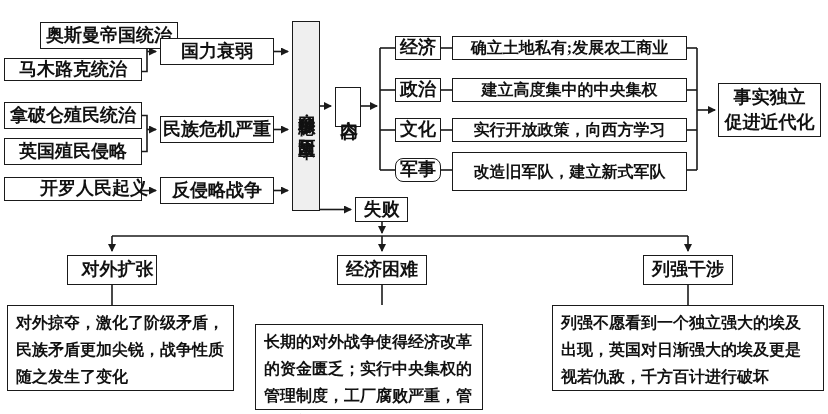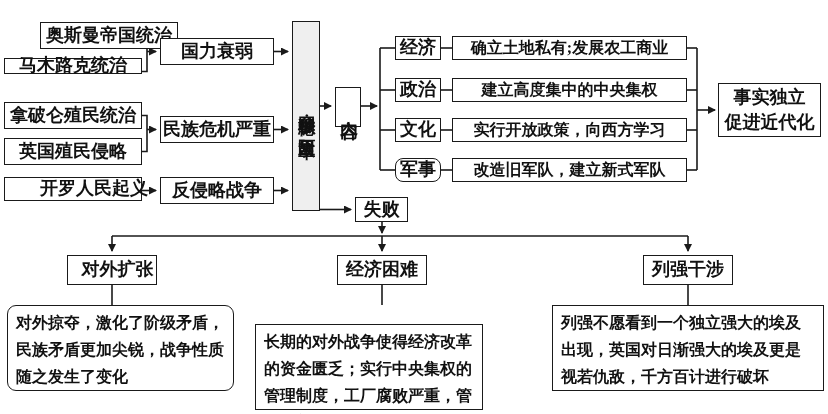--- a/index.html
+++ b/index.html
@@ -106,51 +106,51 @@
       <line x1="382" y1="236" x2="382" y2="251" marker-end="url(#arr)"></line>
       <line x1="688" y1="236" x2="688" y2="251" marker-end="url(#arr)"></line>
 
       <path d="M112,285 V305"></path>
         <path d="M382,285 V305"></path>
         <path d="M688,285 V305"></path>
     </g>
   </svg>
 
   <div class="box" style="left:4px; top:22px; width:138px; height:27px;margin-left:36px;">奥斯曼帝国统治</div>
-  <div class="box" style="left:4px; top:58px; width:138px; height:16px;">马木路克统治</div>
+  <div class="box" style="left:4px; top:58px; width:138px; height:23px;">马木路克统治</div>
   <div class="box" style="left:4px; top:138px; width:138px; height:27px;">英国殖民侵略</div>
   <div class="box" style="left:4px; top:102px; width:138px; height:27px;">拿破仑殖民统治</div>
   <div class="box" style="left:4px; top:177px; width:138px; height:24px;padding-left:42px;">开罗人民起义</div>
 
   <div class="box" style="left:160px; top:38px; width:114px; height:27px;">国力衰弱</div>
   <div class="box" style="left:160px; top:177px; width:114px; height:27px;">反侵略战争</div>
   <div class="box" style="left:160px; top:116px; width:114px; height:27px;">民族危机严重</div>
 
   <div class="box vbox reform" style="left:292px; top:21px; width:28px; height:190px;">穆罕默德·阿里改革</div>
 
   <div class="box vbox" style="left:335px; top:87px; width:26px; height:40px;">内容</div>
 
   <div class="box" style="left:395px; top:36px; width:46px; height:24px;">经济</div>
   <div class="box" style="left:395px; top:78px; width:46px; height:24px;">政治</div>
   <div class="box" style="left:395px; top:118px; width:46px; height:24px;">文化</div>
   <div class="box" style="left:395px; top:158px; width:46px; height:24px;border-radius:8px;">军事</div>
 
   <div class="box detail" style="left:452px; top:36px; width:235px; height:24px;">确立土地私有;发展农工商业</div>
   <div class="box detail" style="left:452px; top:78px; width:235px; height:24px;">建立高度集中的中央集权</div>
   <div class="box detail" style="left:452px; top:118px; width:235px; height:24px;">实行开放政策，向西方学习</div>
-  <div class="box detail" style="left:452px; top:158px; width:235px; height:24px;">改造旧军队，建立新式军队</div>
+  <div class="box detail" style="left:452px; top:152px; width:235px; height:39px;">改造旧军队，建立新式军队</div>
 
   <div class="box outcome" style="left:718px; top:83px; width:103px; height:54px;">
     <span>事实独立</span>
     <span>促进近代化</span>
   </div>
 
   <div class="box" style="left:355px; top:197px; width:53px; height:25px;">失败</div>
 
   <div class="box" style="left:67px; top:255px; width:90px; height:30px;padding-left:11px;">对外扩张</div>
   <div class="box" style="left:337px; top:255px; width:90px; height:30px;">经济困难</div>
   <div class="box" style="left:643px; top:255px; width:90px; height:30px;">列强干涉</div>
 
-  <div class="box para" style="left:7px; top:305px; width:227px; height:86px;border-radius:9px;">对外掠夺，激化了阶级矛盾，民族矛盾更加尖锐，战争性质随之发生了变化</div>
+  <div class="box para" style="left:7px; top:305px; width:227px; height:86px;">对外掠夺，激化了阶级矛盾，民族矛盾更加尖锐，战争性质随之发生了变化</div>
   <div class="box para" style="left:255px; top:305px; width:228px; height:86px;margin-top:19px;">长期的对外战争使得经济改革的资金匮乏；实行中央集权的管理制度，工厂腐败严重，管理不善</div>
   <div class="box para" style="left:552px; top:305px; width:272px; height:86px;">列强不愿看到一个独立强大的埃及出现，英国对日渐强大的埃及更是视若仇敌，千方百计进行破坏</div>
 
 </div>
 
 </body></html>

